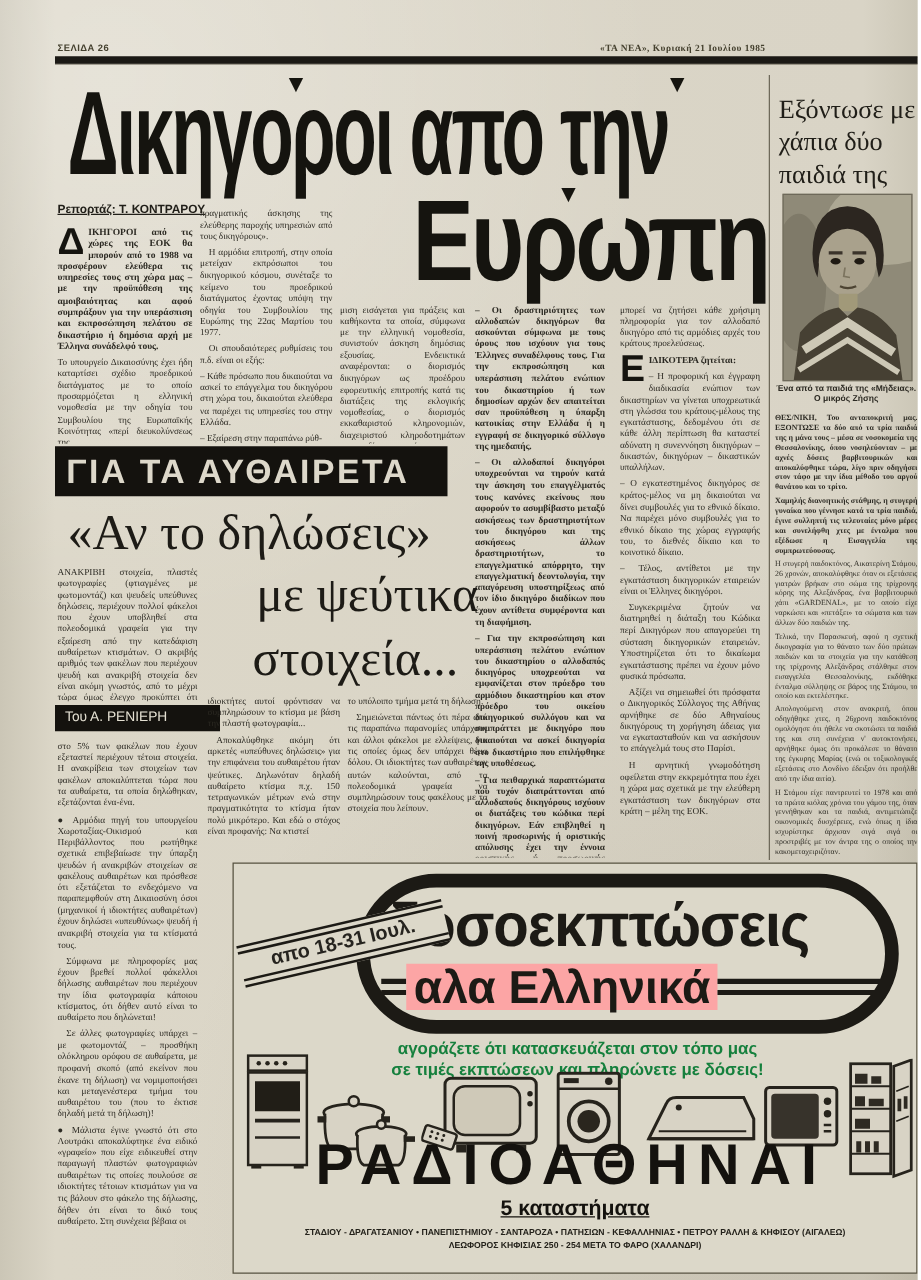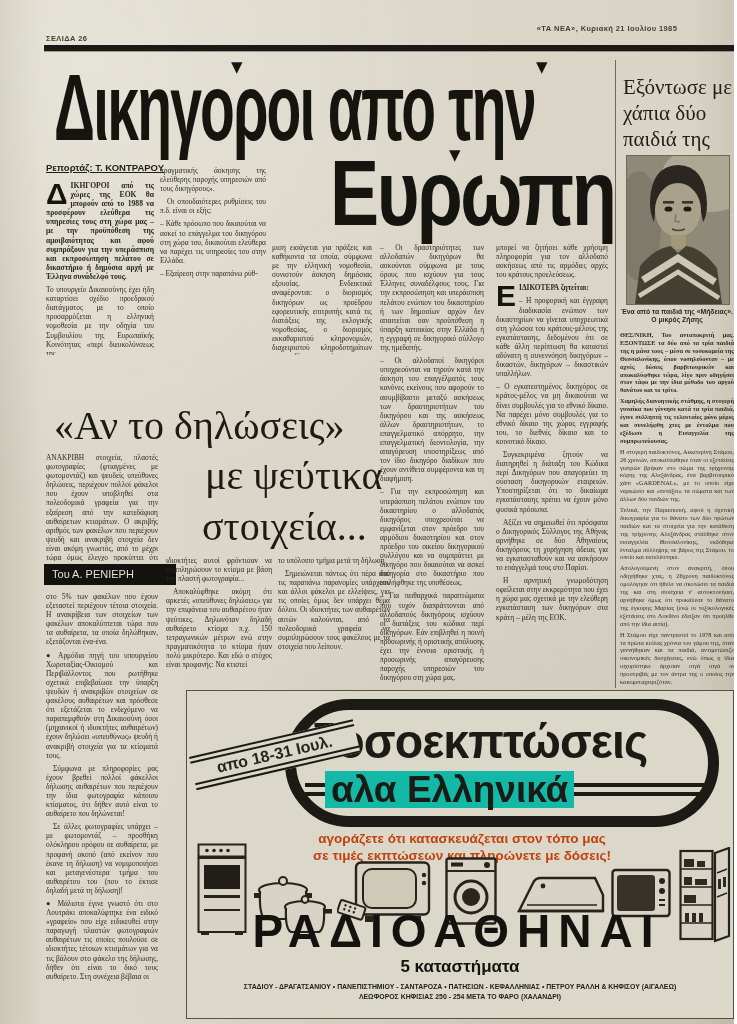--- a/index.html
+++ b/index.html
@@ -22,21 +22,21 @@
   .byline1{left:46px;top:162px;font-size:9.5px;font-weight:bold;color:#201e18;}
   
   .lcol{position:absolute;font-size:7.4px;line-height:9.1px;text-align:justify;color:#2b2922;overflow:hidden;}
   .lcol p{margin:0 0 4px 0;}
   .lcol p.ind{text-indent:7px;}
   .lead{font-weight:bold;font-size:7.6px;}
   .dropcap{float:left;font-family:"Liberation Sans","DejaVu Sans",sans-serif;font-weight:bold;font-size:30px;line-height:24px;margin:1px 3px 0 0;color:#15140f;}
   .c1{left:46px;top:181px;width:108px;height:174px;}
   .c2{left:160px;top:166px;width:106px;height:189px;}
   .c3{left:272px;top:243px;width:100px;height:112px;}
-  .c4{left:380px;top:243px;width:104px;height:443px;}
+  .c4{left:380px;top:243px;width:104px;height:443px;font-weight:bold;}
   .c5{left:496px;top:243px;width:112px;height:443px;}
   .elead{font-weight:bold;}
   
   .kicker{left:44px;top:357px;width:314px;height:40px;background:#14120e;color:#ddd8ca;
     font-family:"Liberation Sans","DejaVu Sans",sans-serif;font-weight:bold;font-size:27px;line-height:40px;
     letter-spacing:2px;padding-left:9px;box-sizing:border-box;white-space:nowrap;overflow:hidden;}
   
   .ahl{font-family:"Liberation Serif","DejaVu Serif",serif;color:#1d1b16;white-space:nowrap;}
   .ahl1{left:54px;top:402px;font-size:40px;}
   .ahl2{left:205px;top:452px;font-size:40px;text-align:center;}
@@ -56,84 +56,87 @@
   .sb-body p{margin:0 0 3px 0;}
   .sb-body p.b{font-weight:bold;}
   
   .ad{left:186px;top:690px;width:546px;height:327px;border:1px solid #56513f;background:#dcd8c9;overflow:hidden;}
   .stadium{position:absolute;left:98px;top:8px;width:412px;height:106px;border:11px solid #1c1a15;border-radius:72px;}
   .ad-logo{position:absolute;left:122px;top:22px;font-family:"Liberation Sans","DejaVu Sans",sans-serif;font-weight:bold;font-size:49px;letter-spacing:-1px;color:#1c1a15;white-space:nowrap;transform:scaleX(.95);transform-origin:left top;}
   .ad-sub-row{position:absolute;left:118px;top:80px;width:402px;display:flex;align-items:center;}
   .bars{height:13px;background:repeating-linear-gradient(180deg,#1c1a15 0 4px,rgba(0,0,0,0) 4px 9px,#1c1a15 9px 13px);}
   .bars.l{width:20px;}
   .bars.r{flex:1;}
-  .ad-sub{font-family:"Liberation Sans","DejaVu Sans",sans-serif;font-weight:bold;font-size:37px;line-height:1;color:#1c1a15;background:#14b8a6;padding:0 6px;white-space:nowrap;text-align:right;}
+  .ad-sub{font-family:"Liberation Sans","DejaVu Sans",sans-serif;font-weight:bold;font-size:37px;line-height:1;color:#1c1a15;background:#fca5a5;padding:0 6px;white-space:nowrap;text-align:right;}
   .ribbon{position:absolute;left:2px;top:66px;width:168px;transform:rotate(-13deg);transform-origin:left top;
     border-top:7px double #1c1a15;border-bottom:7px double #1c1a15;background:#dcd8c9;
     font-family:"Liberation Sans","DejaVu Sans",sans-serif;font-weight:bold;font-size:16px;line-height:1.1;
     text-align:center;padding:1px 2px;box-sizing:border-box;white-space:nowrap;}
-  .tag{position:absolute;left:80px;width:390px;text-align:center;font-family:"Liberation Sans","DejaVu Sans",sans-serif;font-weight:bold;color:#c2410c;font-size:13.5px;white-space:nowrap;}
+  .tag{position:absolute;left:80px;width:390px;text-align:center;font-family:"Liberation Sans","DejaVu Sans",sans-serif;font-weight:bold;color:#15803d;font-size:13.5px;white-space:nowrap;}
   .tag1{top:140px;} .tag2{top:157px;}
   .icon{position:absolute;}
   .brand{position:absolute;left:14px;top:213px;width:512px;text-align:center;font-family:"Liberation Sans","DejaVu Sans",sans-serif;font-weight:bold;font-size:46px;letter-spacing:8px;color:#14120e;white-space:nowrap;z-index:3;}
-  .stores{position:absolute;left:0;top:266px;width:546px;text-align:center;font-family:"Liberation Sans","DejaVu Sans",sans-serif;font-weight:bold;font-size:17px;color:#14120e;z-index:3;}
+  .stores{position:absolute;left:0;top:266px;width:546px;text-align:center;font-family:"Liberation Sans","DejaVu Sans",sans-serif;font-weight:bold;font-size:17px;color:#14120e;z-index:3;text-decoration:underline;}
   .addr{position:absolute;left:4px;width:538px;text-align:center;font-family:"Liberation Sans","DejaVu Sans",sans-serif;font-weight:bold;font-size:6.9px;color:#23211a;white-space:nowrap;z-index:3;}
   .addr1{top:292px;} .addr2{top:302px;}
 </style>
 </head>
 <body>
 
 <div class="page">
 
   <div class="abs hdr-label" style="left:46px;top:34px;">ΣΕΛΙΔΑ 26</div>
-  <div class="abs hdr-label" style="left:480px;top:24px;width:254px;text-align:center;">«ΤΑ ΝΕΑ», Κυριακή 21 Ιουλίου 1985</div>
+  <div class="abs hdr-label" style="left:480px;top:34px;width:254px;text-align:left;font-family:Liberation Serif, serif;">«ΤΑ ΝΕΑ», Κυριακή 21 Ιουλίου 1985</div>
   <div class="abs top-rule"></div>
 
   <div class="abs hl hl1">Δικηγοροι απο την</div>
   <div class="abs hl hl2">Ευρωπη</div>
   <span class="tri" style="left:231px;top:58px;">▼</span>
   <span class="tri" style="left:536px;top:58px;">▼</span>
   <span class="tri" style="left:449px;top:146px;">▼</span>
 
   <div class="abs byline1 sans">Ρεπορτάζ: Τ. ΚΟΝΤΡΑΡΟΥ</div>
 
   <div class="lcol c1">
     <p class="lead"><span class="dropcap">Δ</span><span>ΙΚΗΓΟΡΟΙ από τις χώρες της ΕΟΚ θα μπορούν από το 1988 να προσφέρουν ελεύθερα τις υπηρεσίες τους στη χώρα μας – με την προϋπόθεση της αμοιβαιότητας και αφού συμπράξουν για την υπεράσπιση και εκπροσώπηση πελάτου σε δικαστήριο ή δημόσια αρχή με Έλληνα συνάδελφό τους.</span></p>
     <p>Το υπουργείο Δικαιοσύνης έχει ήδη καταρτίσει σχέδιο προεδρικού διατάγματος με το οποίο προσαρμόζεται η ελληνική νομοθεσία με την οδηγία του Συμβουλίου της Ευρωπαϊκής Κοινότητας «περί διευκολύνσεως της</p>
   </div>
 
   <div class="lcol c2">
     <p>πραγματικής άσκησης της ελεύθερης παροχής υπηρεσιών από τους δικηγόρους».</p>
+    <p class="ind">Η αρμόδια επιτροπή, στην οποία μετείχαν εκπρόσωποι του δικηγορικού κόσμου, συνέταξε το κείμενο του προεδρικού διατάγματος έχοντας υπόψη την οδηγία του Συμβουλίου της Ευρώπης της 22ας Μαρτίου του 1977.</p>
     <p class="ind">Οι σπουδαιότερες ρυθμίσεις του π.δ. είναι οι εξής:</p>
     <p>– Κάθε πρόσωπο που δικαιούται να ασκεί το επάγγελμα του δικηγόρου στη χώρα του, δικαιούται ελεύθερα να παρέχει τις υπηρεσίες του στην Ελλάδα.</p>
     <p>– Εξαίρεση στην παραπάνω ρύθ-</p>
   </div>
 
   <div class="lcol c3">
     <p>μιση εισάγεται για πράξεις και καθήκοντα τα οποία, σύμφωνα με την ελληνική νομοθεσία, συνιστούν άσκηση δημόσιας εξουσίας. Ενδεικτικά αναφέρονται: ο διορισμός δικηγόρων ως προέδρου εφορευτικής επιτροπής κατά τις διατάξεις της εκλογικής νομοθεσίας, ο διορισμός εκκαθαριστού κληρονομιών, διαχειριστού κληροδοτημάτων και συνδίκου πτωχεύσεων.</p>
   </div>
 
   <div class="lcol c4">
     <p>– Οι δραστηριότητες των αλλοδαπών δικηγόρων θα ασκούνται σύμφωνα με τους όρους που ισχύουν για τους Έλληνες συναδέλφους τους. Για την εκπροσώπηση και υπεράσπιση πελάτου ενώπιον του δικαστηρίου ή των δημοσίων αρχών δεν απαιτείται σαν προϋπόθεση η ύπαρξη κατοικίας στην Ελλάδα ή η εγγραφή σε δικηγορικό σύλλογο της ημεδαπής.</p>
     <p>– Οι αλλοδαποί δικηγόροι υποχρεούνται να τηρούν κατά την άσκηση του επαγγέλματός τους κανόνες εκείνους που αφορούν το ασυμβίβαστο μεταξύ ασκήσεως των δραστηριοτήτων του δικηγόρου και της ασκήσεως άλλων δραστηριοτήτων, το επαγγελματικό απόρρητο, την επαγγελματική δεοντολογία, την απαγόρευση υποστηρίξεως από τον ίδιο δικηγόρο διαδίκων που έχουν αντίθετα συμφέροντα και τη διαφήμιση.</p>
     <p>– Για την εκπροσώπηση και υπεράσπιση πελάτου ενώπιον του δικαστηρίου ο αλλοδαπός δικηγόρος υποχρεούται να εμφανίζεται στον πρόεδρο του αρμόδιου δικαστηρίου και στον πρόεδρο του οικείου δικηγορικού συλλόγου και να συμπράττει με δικηγόρο που δικαιούται να ασκεί δικηγορία στο δικαστήριο που επιλήφθηκε της υποθέσεως.</p>
     <p>– Για πειθαρχικά παραπτώματα που τυχόν διαπράττονται από αλλοδαπούς δικηγόρους ισχύουν οι διατάξεις του κώδικα περί δικηγόρων. Εάν επιβληθεί η ποινή προσωρινής ή οριστικής απόλυσης έχει την έννοια οριστικής ή προσωρινής απαγόρευσης παροχής υπηρεσιών του δικηγόρου στη χώρα μας.</p>
 
   </div>
 
   <div class="lcol c5">
-    <p>μπορεί να ζητήσει κάθε χρήσιμη πληροφορία για τον αλλοδαπό ασκήσεως από τις αρμόδιες αρχές του κράτους προελεύσεως.</p>
+    <p>μπορεί να ζητήσει κάθε χρήσιμη πληροφορία για τον αλλοδαπό δικηγόρο από τις αρμόδιες αρχές του κράτους προελεύσεως.</p>
     <p class="elead"><span class="dropcap">Ε</span><span>ΙΔΙΚΟΤΕΡΑ ζητείται:</span></p>
     <p>– Η προφορική και έγγραφη διαδικασία ενώπιον των δικαστηρίων να γίνεται υποχρεωτικά στη γλώσσα του κράτους-μέλους της εγκατάστασης, δεδομένου ότι σε κάθε άλλη περίπτωση θα καταστεί αδύνατη η συνεννόηση δικηγόρων – δικαστών, δικηγόρων – δικαστικών υπαλλήλων.</p>
     <p>– Ο εγκατεστημένος δικηγόρος σε κράτος-μέλος να μη δικαιούται να δίνει συμβουλές για το εθνικό δίκαιο. Να παρέχει μόνο συμβουλές για το εθνικό δίκαιο της χώρας εγγραφής του, το διεθνές δίκαιο και το κοινοτικό δίκαιο.</p>
+    <p>– Τέλος, αντίθετοι με την εγκατάσταση δικηγορικών εταιρειών είναι οι Έλληνες δικηγόροι.</p>
     <p class="ind">Συγκεκριμένα ζητούν να διατηρηθεί η διάταξη του Κώδικα περί Δικηγόρων που απαγορεύει τη σύσταση δικηγορικών εταιρειών. Υποστηρίζεται ότι το δικαίωμα εγκατάστασης πρέπει να έχουν μόνο φυσικά πρόσωπα.</p>
     <p class="ind">Αξίζει να σημειωθεί ότι πρόσφατα ο Δικηγορικός Σύλλογος της Αθήνας αρνήθηκε σε δύο Αθηναίους δικηγόρους τη χορήγηση άδειας για να εγκατασταθούν και να ασκήσουν το επάγγελμά τους στο Παρίσι.</p>
     <p class="ind">Η αρνητική γνωμοδότηση οφείλεται στην εκκρεμότητα που έχει η χώρα μας σχετικά με την ελεύθερη εγκατάσταση των δικηγόρων στα κράτη – μέλη της ΕΟΚ.</p>
   </div>
 
+  <div class="abs kicker">ΓΙΑ ΤΑ ΑΥΘΑΙΡΕΤΑ</div>
   <div class="abs ahl ahl1">«Αν το δηλώσεις»</div>
   <div class="abs ahl ahl2">με ψεύτικα</div>
   <div class="abs ahl ahl3">στοιχεία...</div>
 
   <div class="lcol cA1">
     <p>ΑΝΑΚΡΙΒΗ στοιχεία, πλαστές φωτογραφίες (φτιαγμένες με φωτομοντάζ) και ψευδείς υπεύθυνες δηλώσεις, περιέχουν πολλοί φάκελοι που έχουν υποβληθεί στα πολεοδομικά γραφεία για την εξαίρεση από την κατεδάφιση αυθαίρετων κτισμάτων. Ο ακριβής αριθμός των φακέλων που περιέχουν ψευδή και ανακριβή στοιχεία δεν είναι ακόμη γνωστός, από το μέχρι τώρα όμως έλεγχο προκύπτει ότι γύρω</p>
   </div>
   <div class="abs byline2">Του Α. ΡΕΝΙΕΡΗ</div>
   <div class="lcol cA2">
     <p>στο 5% των φακέλων που έχουν εξεταστεί περιέχουν τέτοια στοιχεία. Η ανακρίβεια των στοιχείων των φακέλων αποκαλύπτεται τώρα που τα αυθαίρετα, τα οποία δηλώθηκαν, εξετάζονται ένα-ένα.</p>

